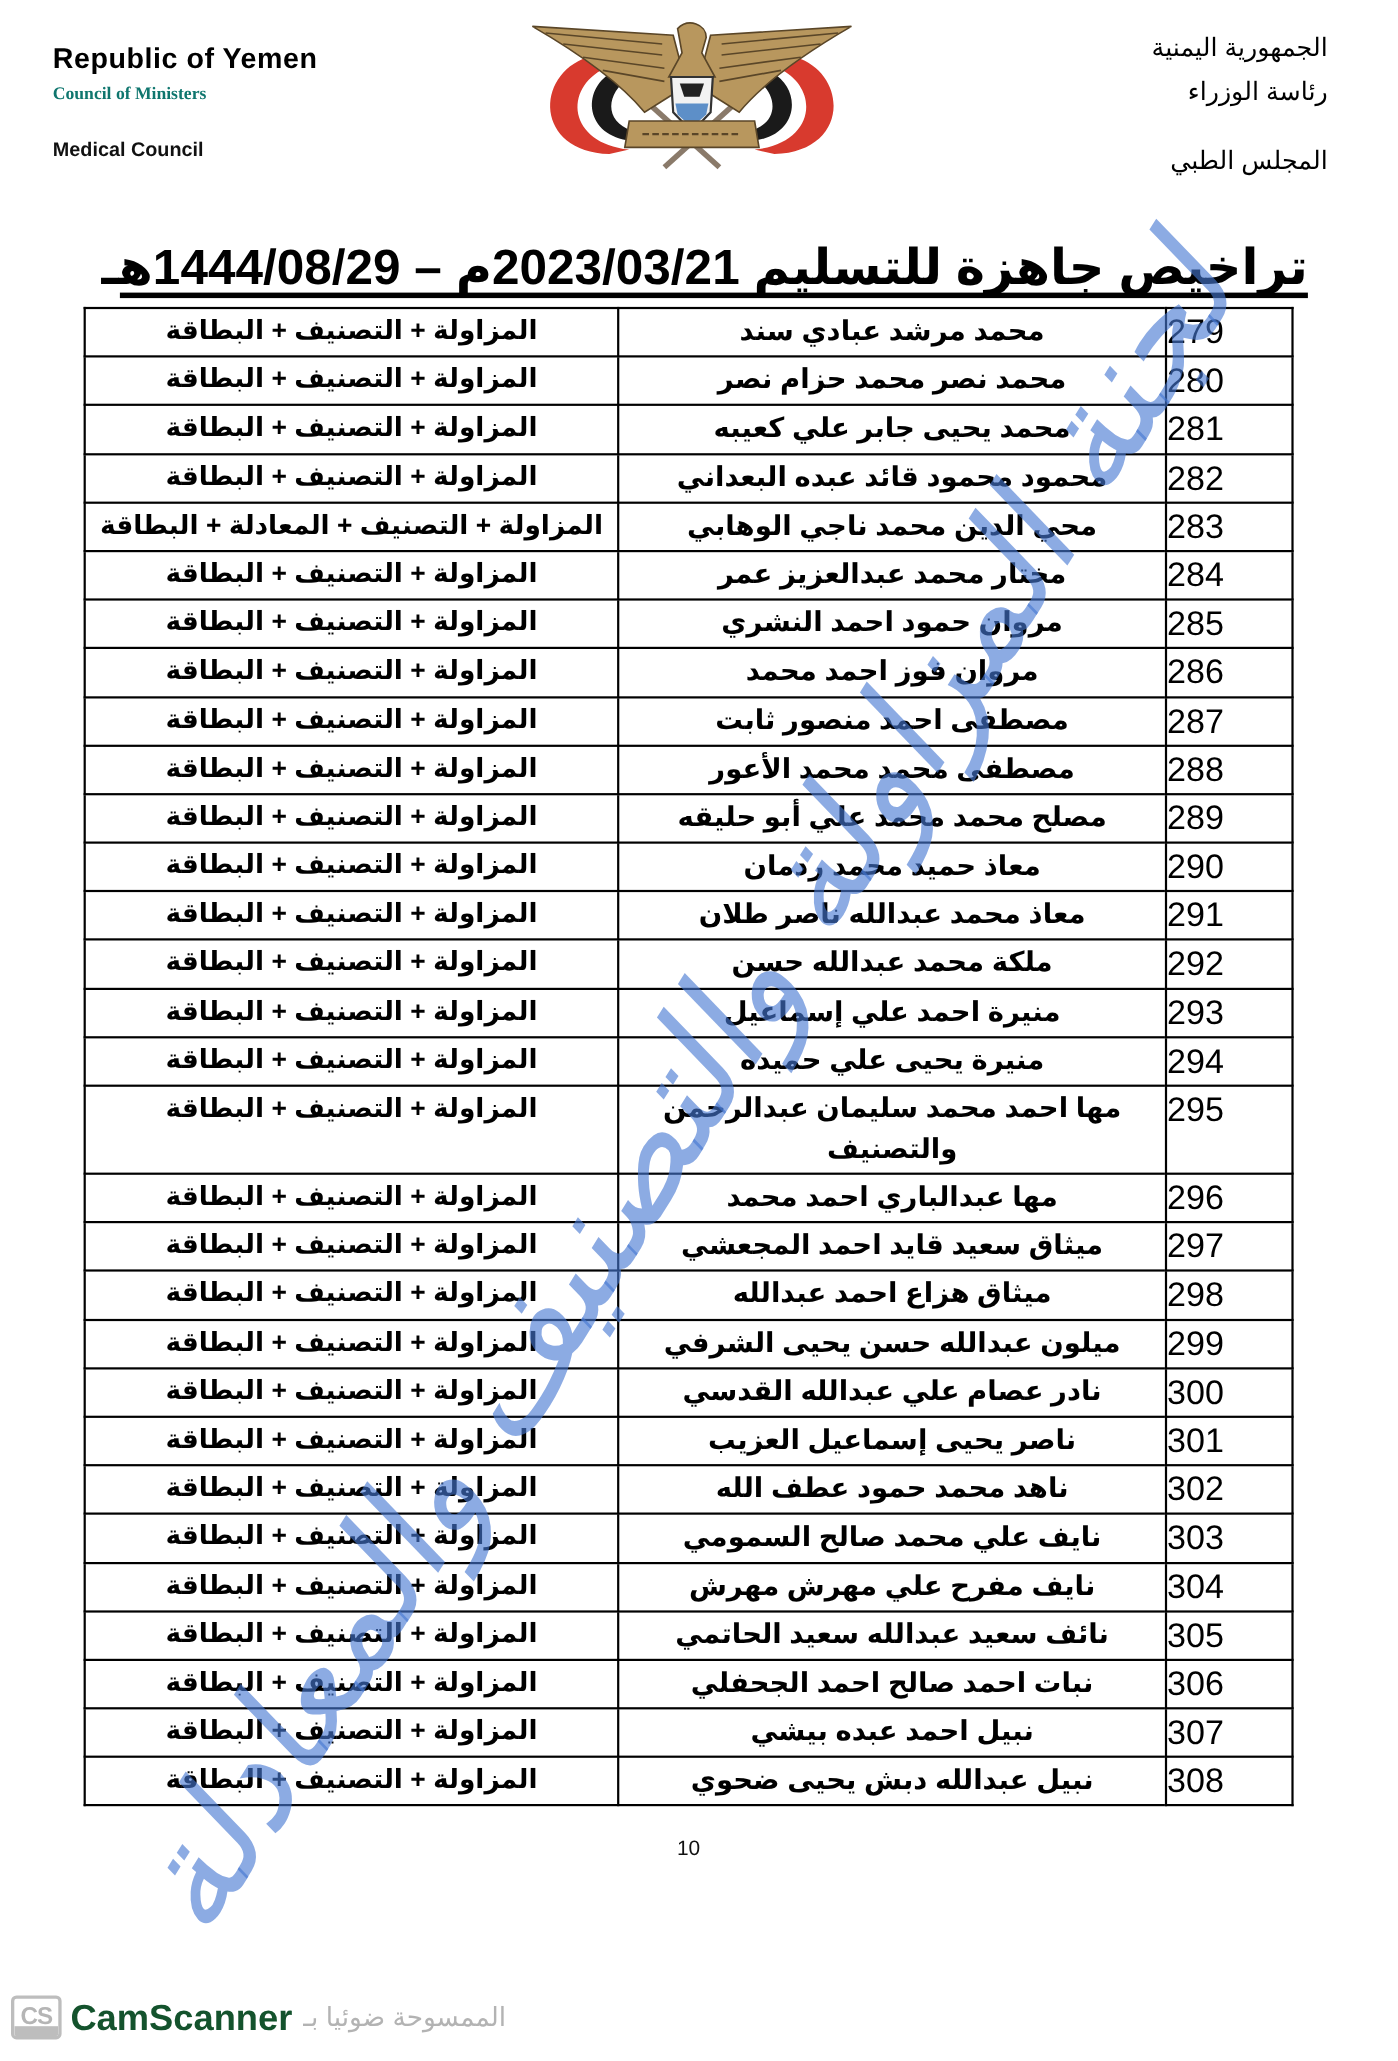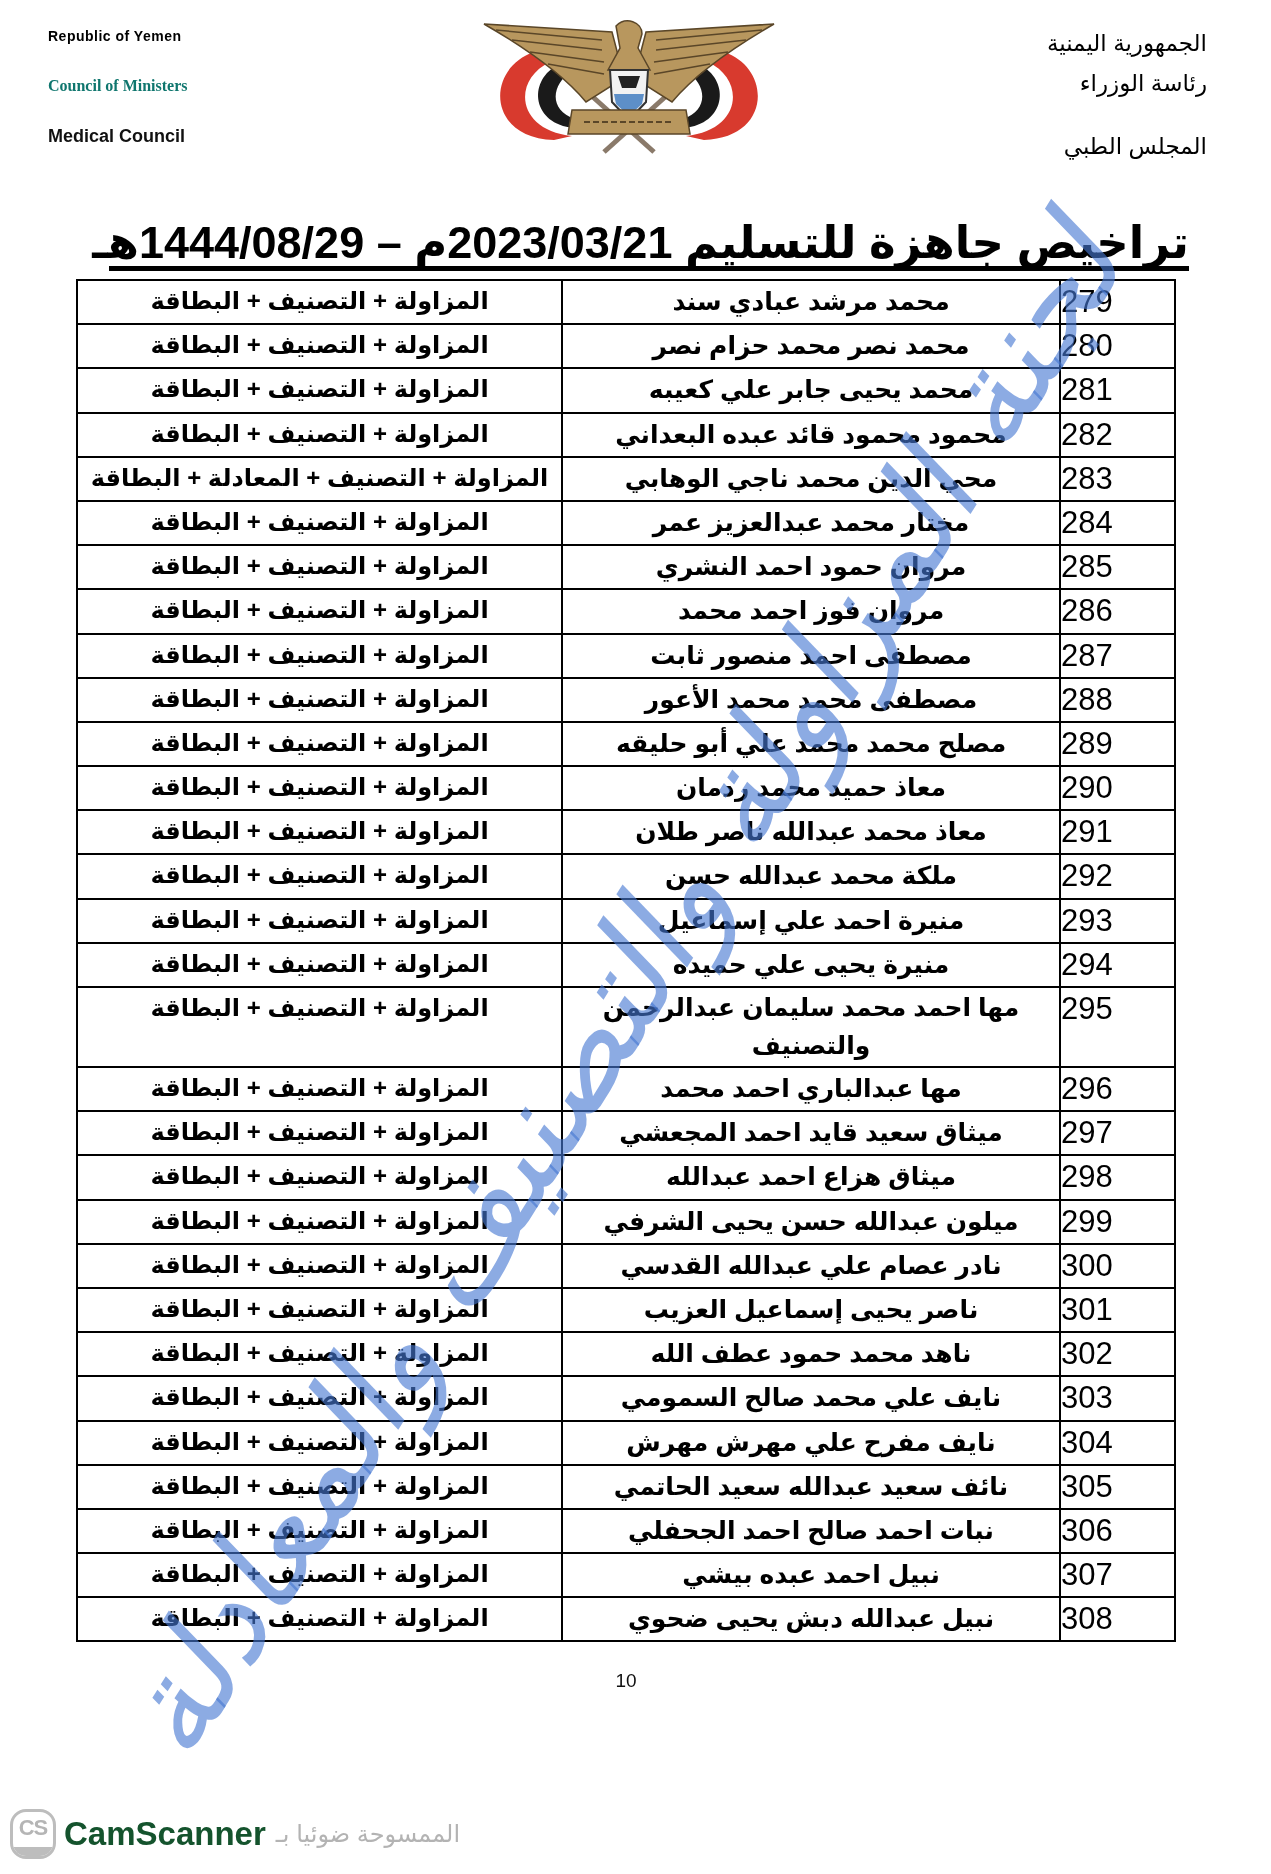--- a/index.html
+++ b/index.html
@@ -3,21 +3,21 @@
 <meta charset="utf-8">
 <style>
   html, body { margin: 0; padding: 0; }
   body {
     width: 1271px; height: 1874px; position: relative; overflow: hidden;
     background: #ffffff; color: #000;
     font-family: "Liberation Sans", "DejaVu Sans", sans-serif;
   }
   .hdr-en { position: absolute; left: 48px; top: 24px; }
   .hdr-en div { position: absolute; left: 0; white-space: nowrap; }
-  .en1 { top: 4px; font-size: 14px; font-weight: bold; letter-spacing: 0.5px; }
+  .en1 { top: 14px; font-size: 26px; font-weight: bold; letter-spacing: 0.5px; }
   .en2 { top: 53px; font-size: 16px; font-weight: bold; color: #0f766e; font-family: Liberation Serif, serif; }
   .en3 { top: 102px; font-size: 18px; font-weight: bold; color: #111; }
 
   .hdr-ar { position: absolute; right: 64px; top: 30px; direction: rtl; text-align: right; }
   .hdr-ar div { position: absolute; right: 0; white-space: nowrap; font-size: 23px; }
   .ar1 { top: 0; } .ar2 { top: 40px; } .ar3 { top: 103px; }
 
   .emblem { position: absolute; left: 476px; top: 18px; width: 306px; height: 140px; }
 
   .title {
@@ -48,21 +48,21 @@
     position: absolute; left: 50%; top: 50%; white-space: nowrap;
     transform: translate(-50%, -50%) rotate(-58deg);
     font-size: 130px; font-family: "DejaVu Serif", serif; font-style: italic;
     color: rgba(70, 120, 210, 0.62); direction: rtl;
   }
 
   .page-num { position: absolute; left: 0; width: 1252px; top: 1670px; text-align: center; font-size: 19px; color: #111; }
 
   .cs-footer { position: absolute; left: 10px; top: 1806px; height: 56px; display: flex; align-items: center; }
   .cs-logo {
-    width: 46px; height: 50px; border: 3px solid #bdbdbd; border-radius: 16px; box-sizing: border-box;
+    width: 46px; height: 40px; border: 3px solid #bdbdbd; border-radius: 5px; box-sizing: border-box;
     display: flex; flex-direction: column; align-items: center; justify-content: flex-start;
     position: relative; overflow: hidden;
   }
   .cs-logo .cs-txt { font-size: 22px; font-weight: bold; color: #b5b5b5; line-height: 32px; letter-spacing: -1px; }
   .cs-logo .cs-bar { position: absolute; left: 0; right: 0; bottom: 0; height: 9px; background: #bdbdbd; }
   .cs-brand { margin-left: 8px; font-size: 33px; color: #14532d; white-space: nowrap; font-weight: bold; }
   .cs-arabic { margin-left: 10px; font-size: 24px; color: #b3b3b3; direction: rtl; white-space: nowrap; }
 </style>
 </head>
 <body>

